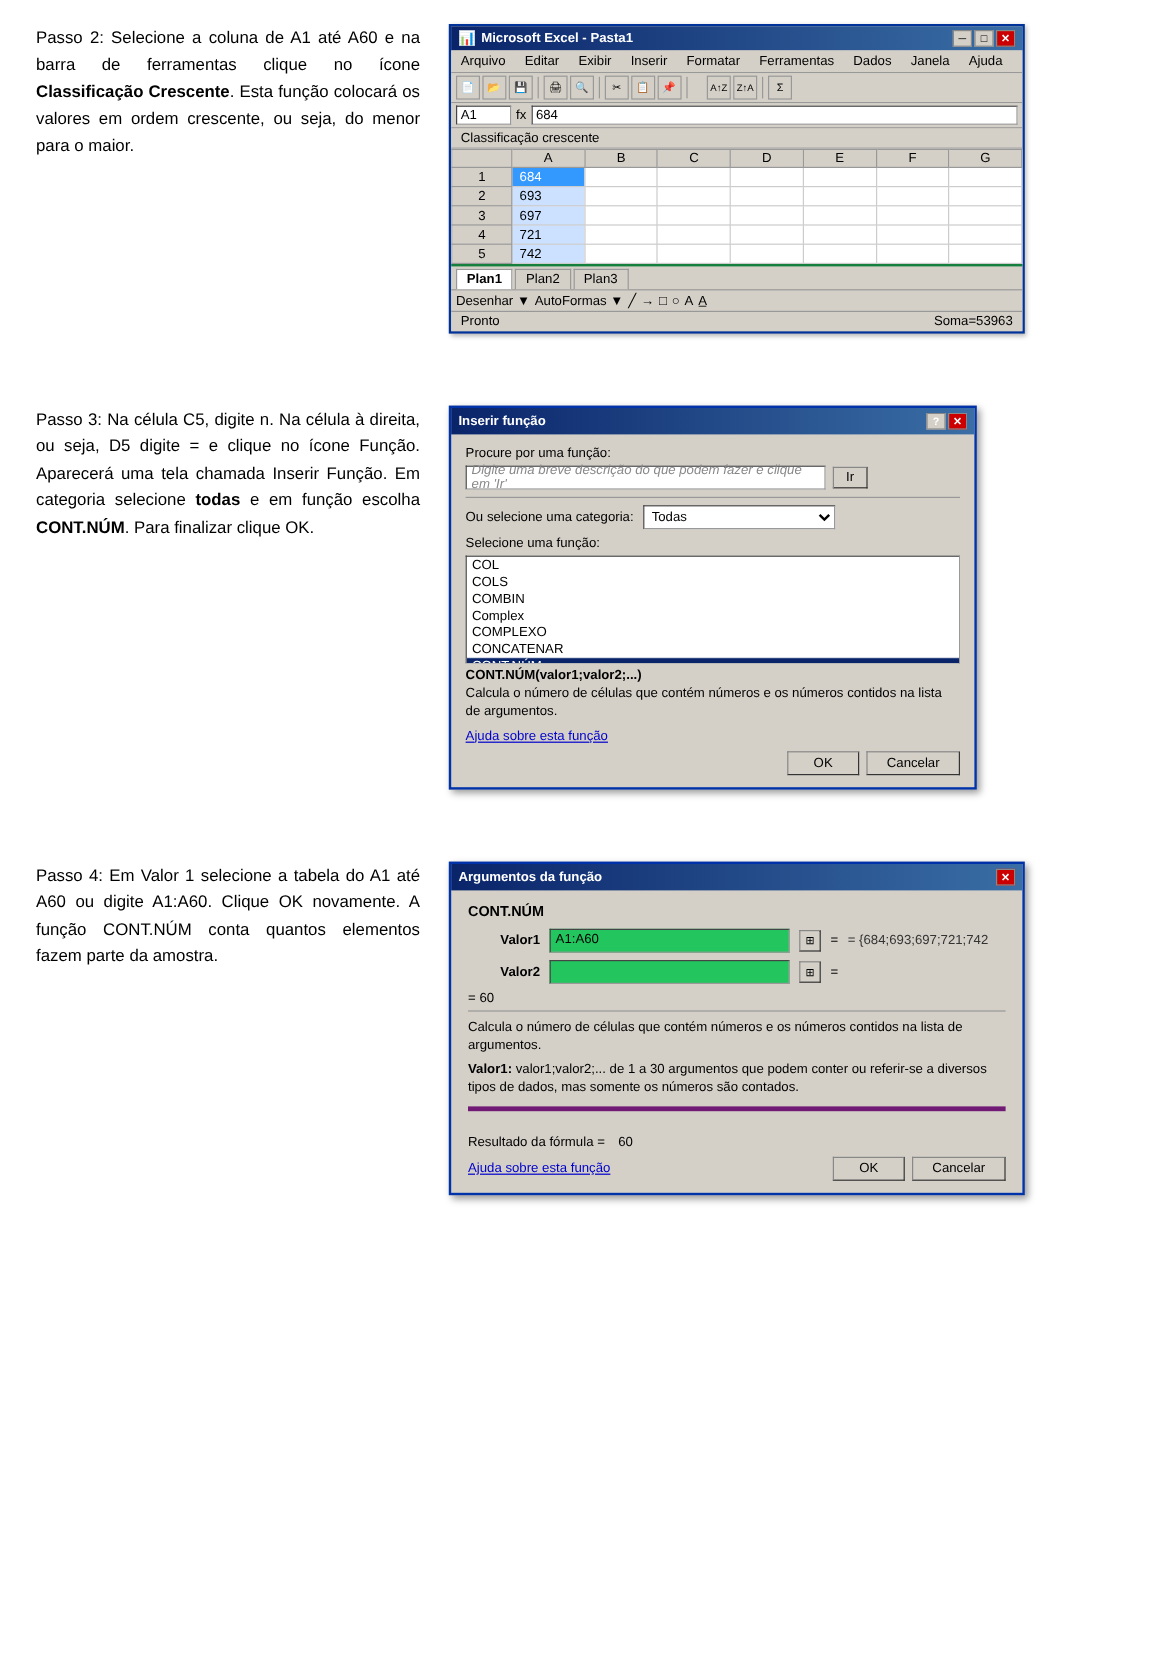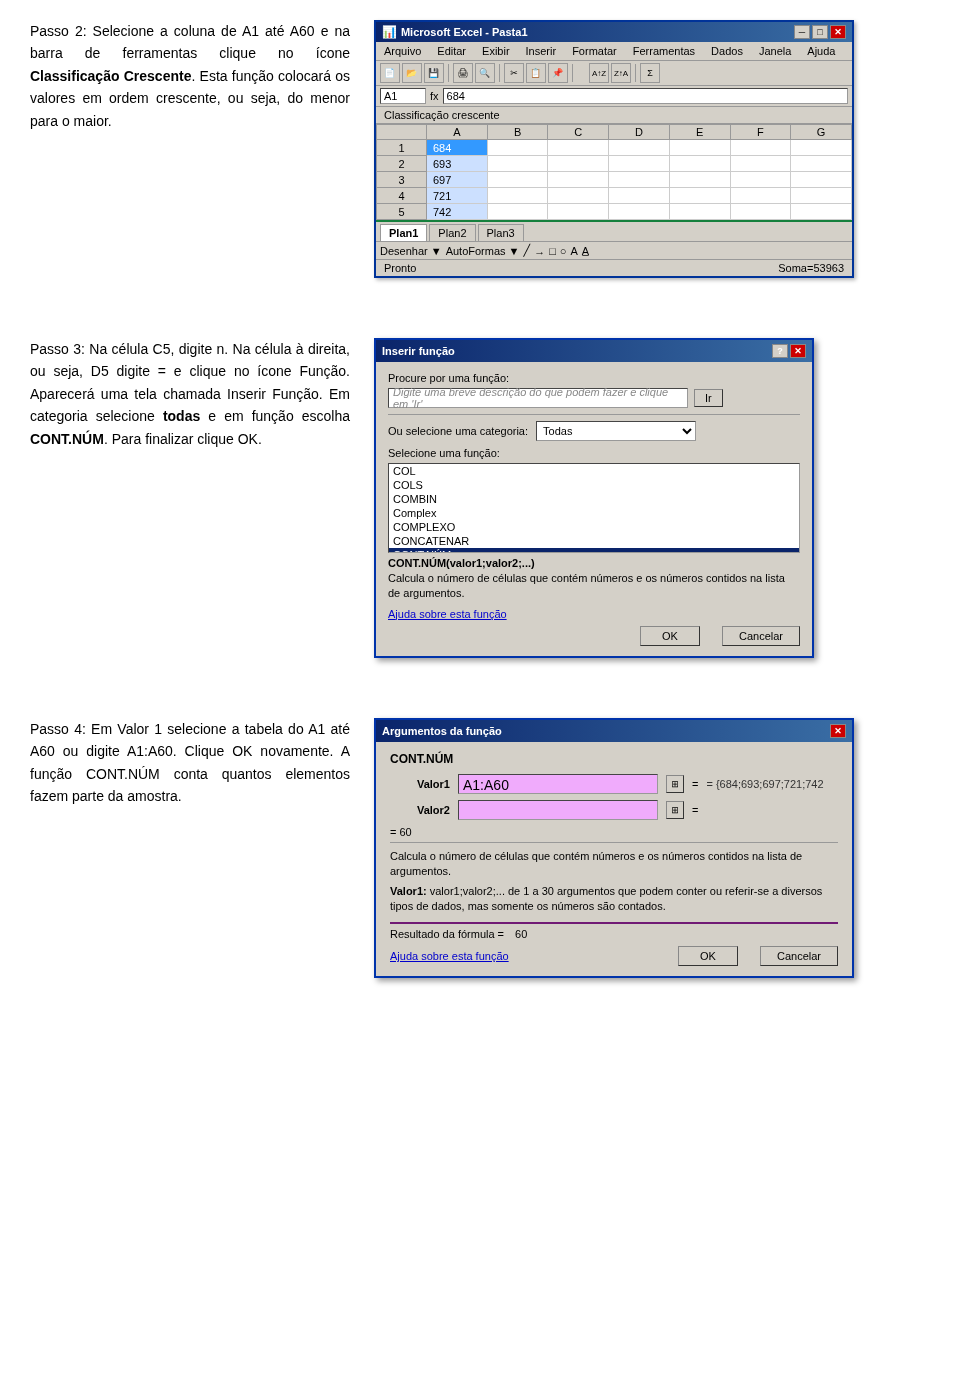--- a/index.html
+++ b/index.html
@@ -378,21 +378,21 @@
     .help-link {
       color: #0000cc;
       text-decoration: underline;
       font-size: 11px;
       cursor: pointer;
     }
 
     .dialog-buttons {
       display: flex;
       justify-content: flex-end;
-      gap: 22px;
+      gap: 6px;
       margin-top: 6px;
     }
 
     .ok-btn, .cancel-btn {
       background: #d4d0c8;
       border: 1px outset #888;
       padding: 3px 16px;
       font-size: 11px;
       cursor: pointer;
       min-width: 60px;
@@ -438,23 +438,23 @@
 
     .arg-label {
       width: 60px;
       font-weight: bold;
       font-size: 11px;
       text-align: right;
     }
 
     .arg-input {
       border: 1px inset #999;
-      background: #f0abfc;
+      background: #22c55e;
       padding: 2px 4px;
-      font-size: 14px;
+      font-size: 11px;
       width: 200px;
       height: 20px;
     }
 
     .arg-ref-btn {
       width: 18px;
       height: 18px;
       background: #d4d0c8;
       border: 1px outset #888;
       display: flex;
@@ -753,21 +753,21 @@
           </div>
 
           <div class="func-long-desc">
             <span>Calcula o número de células que contém números e os números contidos na lista de argumentos.</span>
             <div class="arg-detail">
               <strong>Valor1:</strong>
               <span> valor1;valor2;... de 1 a 30 argumentos que podem conter ou referir-se a diversos tipos de dados, mas somente os números são contados.</span>
             </div>
           </div>
 
-          <div style="margin-top:8px;border-top:2px solid #701a75;padding-top:4px;">
+          <div style="margin-top:8px;border-top:4px solid #701a75;padding-top:20px;">
             <span>Resultado da fórmula =</span>
             <span style="margin-left:8px;">60</span>
           </div>
 
           <div style="display:flex;justify-content:space-between;align-items:center;margin-top:6px;">
             <a class="help-link">Ajuda sobre esta função</a>
             <div class="dialog-buttons" style="margin-top:0;">
               <button class="ok-btn">OK</button>
               <button class="cancel-btn">Cancelar</button>
             </div>

